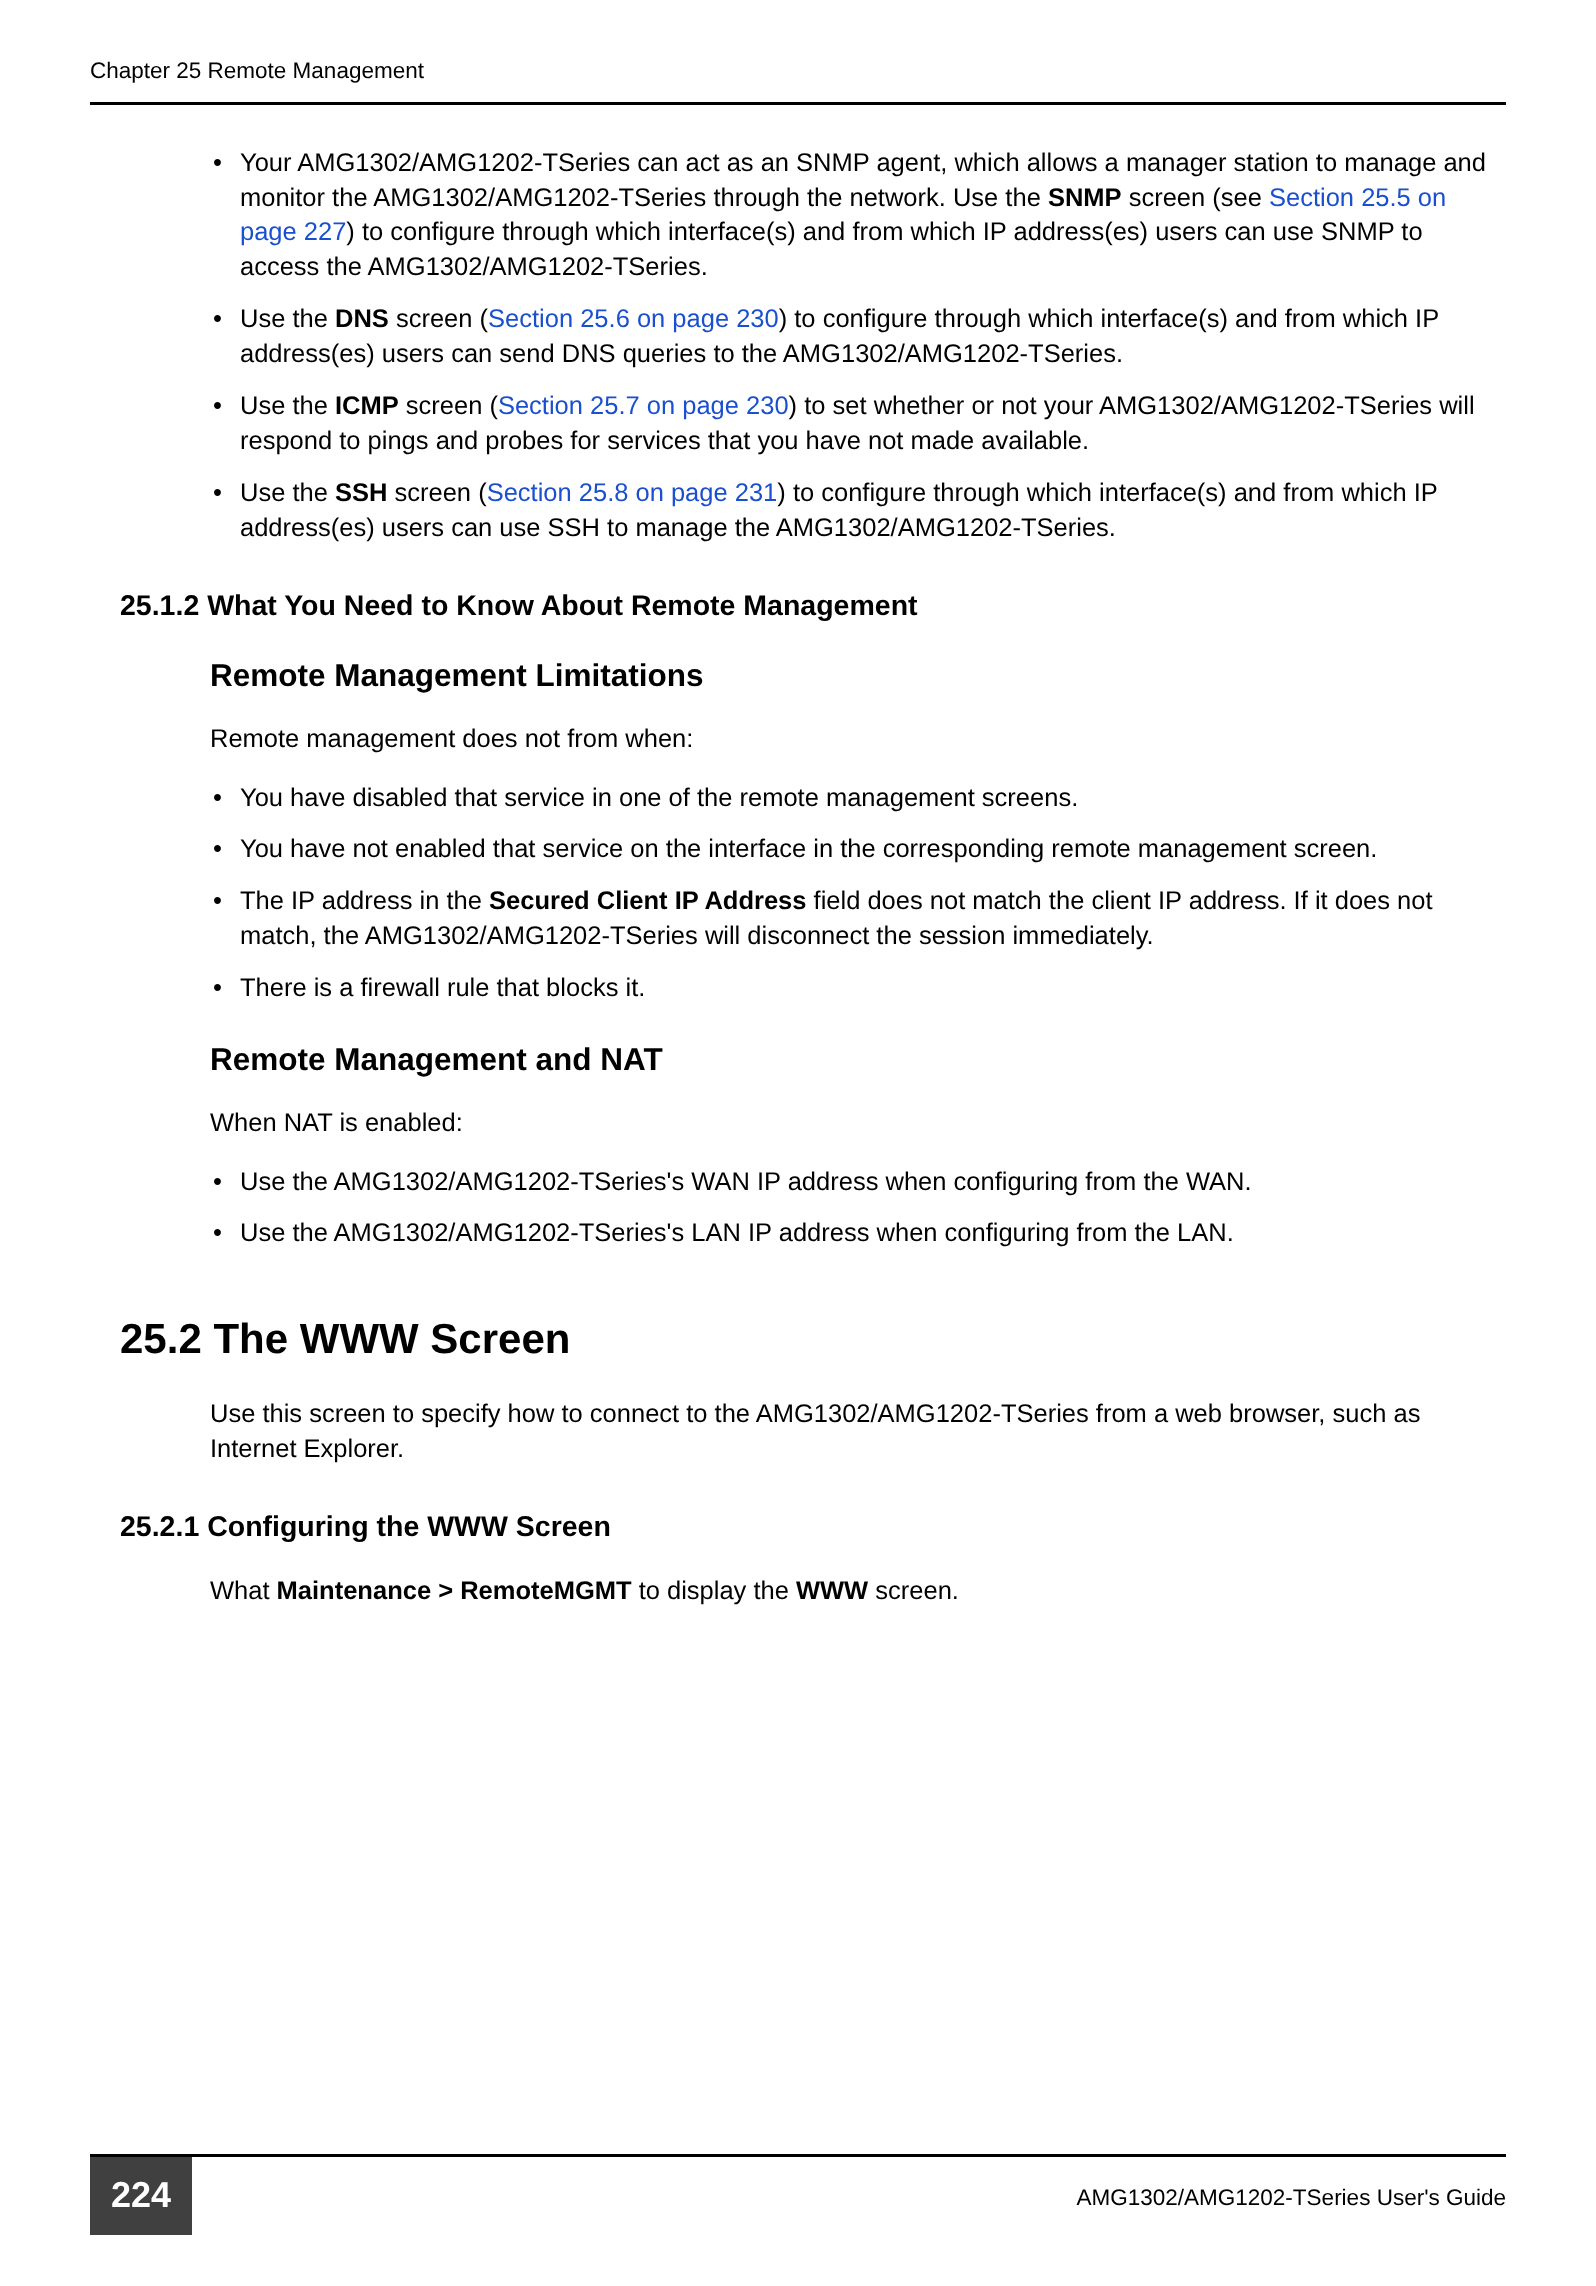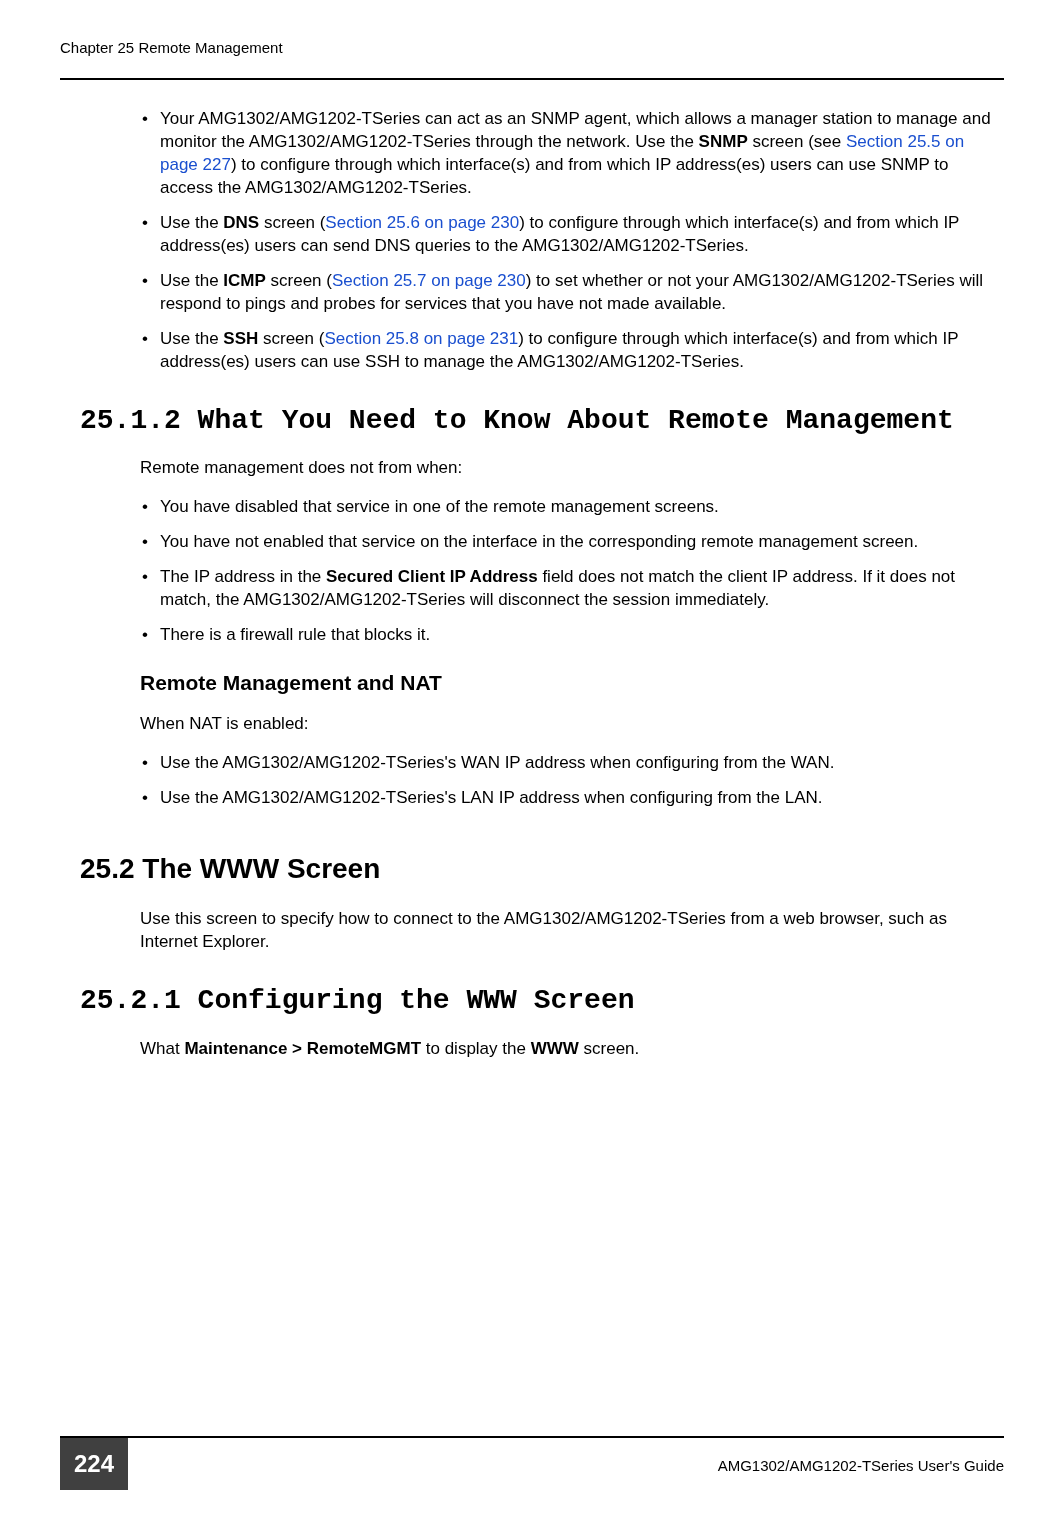--- a/index.html
+++ b/index.html
@@ -19,21 +19,21 @@
   .page {
     padding: 38px 60px 38px 60px;
     box-sizing: border-box;
     height: 100%;
     position: relative;
   }
   .header-row {
     display: flex;
     justify-content: space-between;
     font-size: 15px;
-    padding-bottom: 20px;
+    padding-bottom: 10px;
     border-bottom: 2px solid #000;
     margin-bottom: 28px;
   }
   .content {
     padding-left: 80px;
     padding-right: 0;
   }
   ul.bullets {
     list-style: none;
     margin: 0 0 22px 0;
@@ -48,23 +48,23 @@
     content: "•";
     position: absolute;
     left: 2px;
     top: 0;
   }
   a.xref {
     color: #1a4fcf;
     text-decoration: none;
   }
   .h2 {
-    font-family: Liberation Mono, monospace;
+    font-family: Liberation Sans, sans-serif;
     font-weight: bold;
-    font-size: 28px;
+    font-size: 19px;
     margin: 28px 0 18px -60px;
   }
   .h3 {
     font-family: Arial, Helvetica, sans-serif;
     font-weight: bold;
     font-size: 21px;
     margin: 20px 0 16px 0;
   }
   .h1 {
     font-family: Arial, Helvetica, sans-serif;
@@ -125,20 +125,21 @@
       <li>
         <span>Use the </span><span class="bold">ICMP</span><span> screen (</span><a href="#" class="xref">Section 25.7 on page 230</a><span>) to set whether or not your AMG1302/AMG1202-TSeries will respond to pings and probes for services that you have not made available.</span>
       </li>
       <li>
         <span>Use the </span><span class="bold">SSH</span><span> screen (</span><a href="#" class="xref">Section 25.8 on page 231</a><span>) to configure through which interface(s) and from which IP address(es) users can use SSH to manage the AMG1302/AMG1202-TSeries.</span>
       </li>
     </ul>
 
     <div class="h2">25.1.2  What You Need to Know About Remote Management</div>
 
+    <div class="h3">Remote Management Limitations</div>
     <p class="body">Remote management does not from when:</p>
 
     <ul class="bullets">
       <li>You have disabled that service in one of the remote management screens.</li>
       <li>You have not enabled that service on the interface in the corresponding remote management screen.</li>
       <li>
         <span>The IP address in the </span><span class="bold">Secured Client IP Address</span><span> field does not match the client IP address. If it does not match, the AMG1302/AMG1202-TSeries will disconnect the session immediately.</span>
       </li>
       <li>There is a firewall rule that blocks it.</li>
     </ul>

